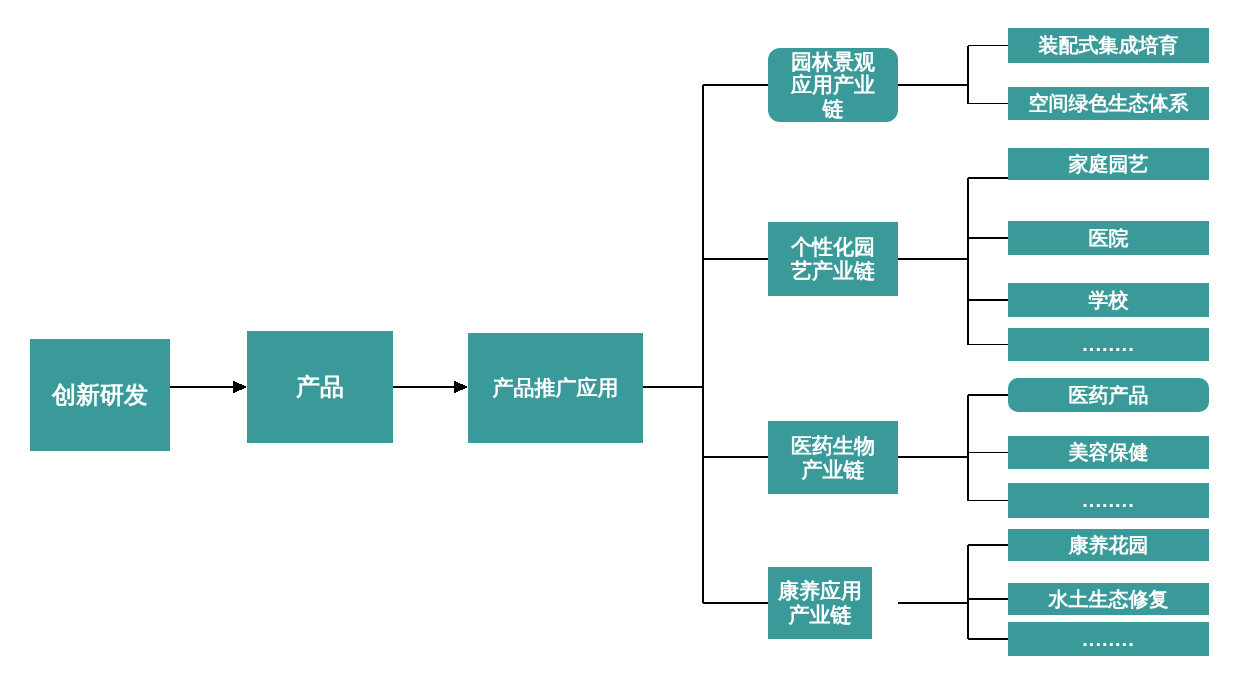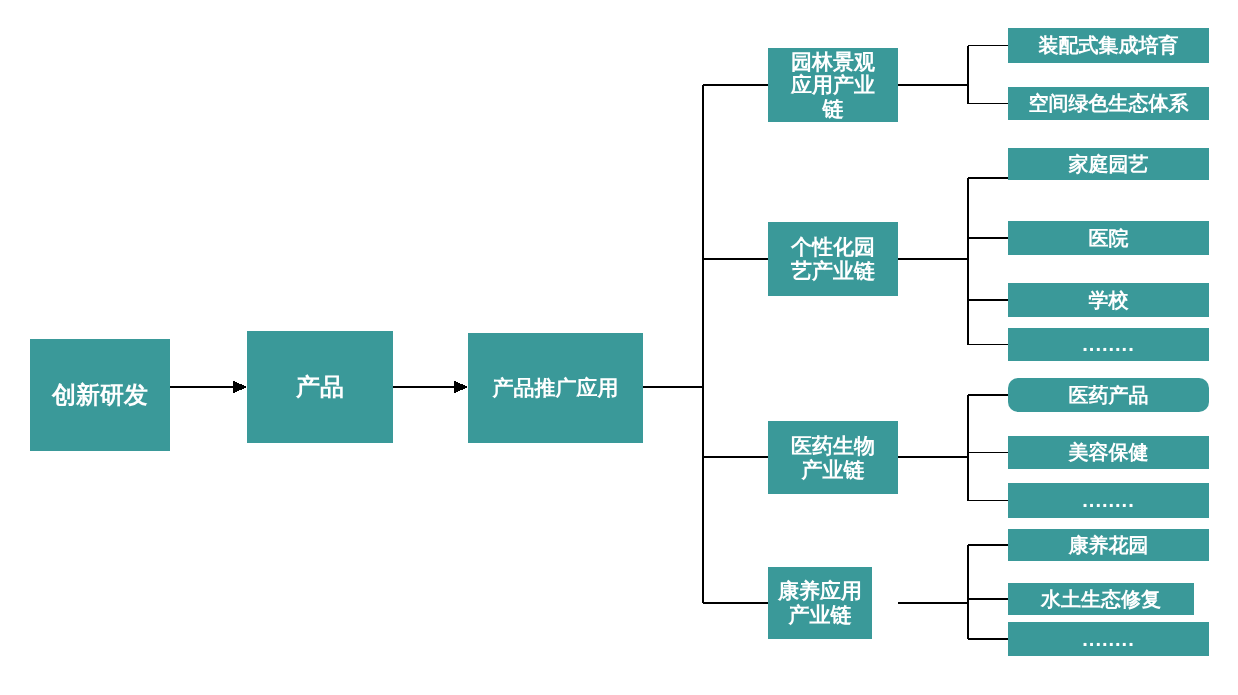--- a/index.html
+++ b/index.html
@@ -88,21 +88,21 @@
   <div class="node main" style="left:30px;top:331px;width:140px;height:112px;margin-top:8px;">
     <span>创新研发</span>
   </div>
   <div class="node main" style="left:247px;top:331px;width:146px;height:112px;">
     <span>产品</span>
   </div>
   <div class="node main-sm" style="left:468px;top:333px;width:175px;height:110px;">
     <span>产品推广应用</span>
   </div>
 
-  <div class="node chain" style="left:768px;top:48px;width:130px;height:74px;">
+  <div class="node chain" style="left:768px;top:48px;width:130px;height:74px;border-radius:12px;">
     <span>园林景观
 应用产业
 链</span>
   </div>
   <div class="node chain" style="left:768px;top:222px;width:130px;height:74px;">
     <span>个性化园
 艺产业链</span>
   </div>
   <div class="node chain" style="left:768px;top:421px;width:130px;height:73px;">
     <span>医药生物
@@ -139,20 +139,20 @@
   <div class="node leaf" style="left:1008px;top:436px;width:201px;height:33px;">
     <span>美容保健</span>
   </div>
   <div class="node leaf dots" style="left:1008px;top:483px;width:201px;height:35px;">
     <span>........</span>
   </div>
 
   <div class="node leaf" style="left:1008px;top:529px;width:201px;height:32px;">
     <span>康养花园</span>
   </div>
-  <div class="node leaf" style="left:1008px;top:583px;width:186px;height:32px;">
+  <div class="node leaf" style="left:1008px;top:583px;width:201px;height:32px;">
     <span>水土生态修复</span>
   </div>
   <div class="node leaf dots" style="left:1008px;top:622px;width:201px;height:34px;">
     <span>........</span>
   </div>
 
 </div>
 
 </body></html>

